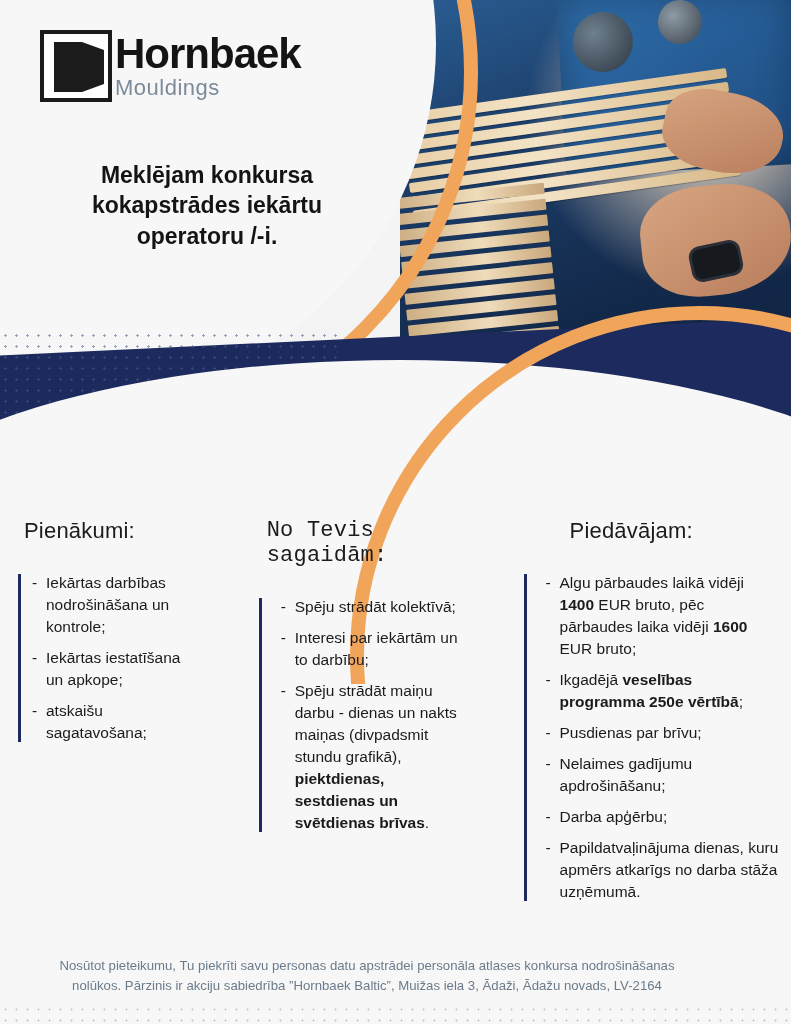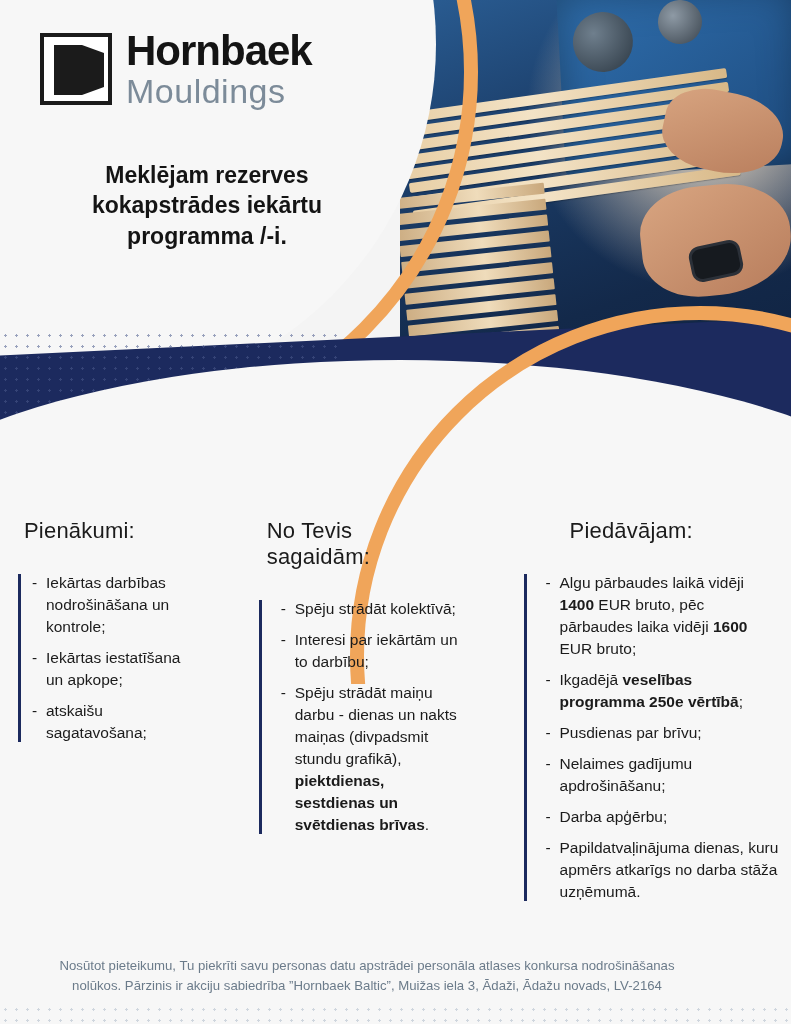--- a/index.html
+++ b/index.html
@@ -131,21 +131,21 @@
     left: 350px; top: 306px;
     width: 700px; height: 700px;
     border-radius: 50%;
     border: 14px solid #f0a55a;
     clip-path: inset(0 0 46% 0);
   }
 
   
   .logo {
     position: absolute; left: 40px; top: 30px;
-    display: flex; align-items: center; gap: 14px;
+    display: flex; align-items: center; gap: 3px;
   }
   .logo-mark {
     width: 72px; height: 72px;
     border: 4px solid #1b1b1b;
     position: relative; background: #fff;
   }
   .logo-mark::before {
     content: ""; position: absolute; left: 10px; top: 8px;
     width: 28px; height: 50px; background: #1b1b1b;
   }
@@ -153,21 +153,21 @@
     content: ""; position: absolute; left: 38px; top: 8px;
     width: 22px; height: 50px;
     background: #1b1b1b;
     clip-path: polygon(0 0, 100% 16%, 100% 84%, 0 100%);
   }
   .logo-text { line-height: 1; }
   .logo-name {
     font-size: 42px; font-weight: bold; letter-spacing: -1px; color: #141414;
   }
   .logo-sub {
-    font-size: 34px; color: #7c8b99; letter-spacing: .5px; margin-top: 2px;
+    font-size: 22px; color: #7c8b99; letter-spacing: .5px; margin-top: 2px;
   }
 
   
   .headline {
     position: absolute; left: 42px; top: 160px; width: 330px;
     font-size: 23px; font-weight: bold; color: #141414;
     line-height: 1.32; text-align: center;
   }
 
   
@@ -179,21 +179,21 @@
   .col { position: relative; padding: 0 12px; }
   .col-1 { width: 222px; padding-left: 18px; }
   .col-2 { width: 242px; }
   .col-3 { width: 300px; }
 
   .col h2 {
     font-size: 22px; font-weight: normal; color: #1b1b1b;
     margin-bottom: 28px; letter-spacing: .2px;
   }
   .col-1 h2 { padding-left: 6px; }
-  .col-2 h2 { padding-left: 8px; }
+  .col-2 h2 { padding-left: 8px; font-family: Liberation Mono, monospace; }
   .col-3 h2 { padding-left: 8px; margin-left: 38px; }
 
   .list-wrap { position: relative; padding-left: 14px; }
   .col-2 .list-wrap, .col-3 .list-wrap { padding-left: 22px; }
   .rule {
     position: absolute; left: 0; top: 2px; width: 3px; bottom: 2px;
     background: #1c2a5e;
   }
   ul.items { list-style: none; }
   ul.items li {
@@ -266,21 +266,21 @@
   <div class="orange-curve"></div>
 
   <div class="logo">
     <div class="logo-mark"></div>
     <div class="logo-text">
       <div class="logo-name">Hornbaek</div>
       <div class="logo-sub">Mouldings</div>
     </div>
   </div>
 
-  <div class="headline">Meklējam  rezerves kokapstrādes iekārtu programma /-i.</div>
+  <div class="headline">Meklējam  konkursa kokapstrādes iekārtu operatoru /-i.</div>
 
   <div class="columns">
 
     <div class="col col-1">
       <h2>Pienākumi:</h2>
       <div class="list-wrap">
         <div class="rule"></div>
         <ul class="items">
           <li>Iekārtas darbības nodrošināšana un kontrole;</li>
           <li>Iekārtas iestatīšana un apkope;</li>

